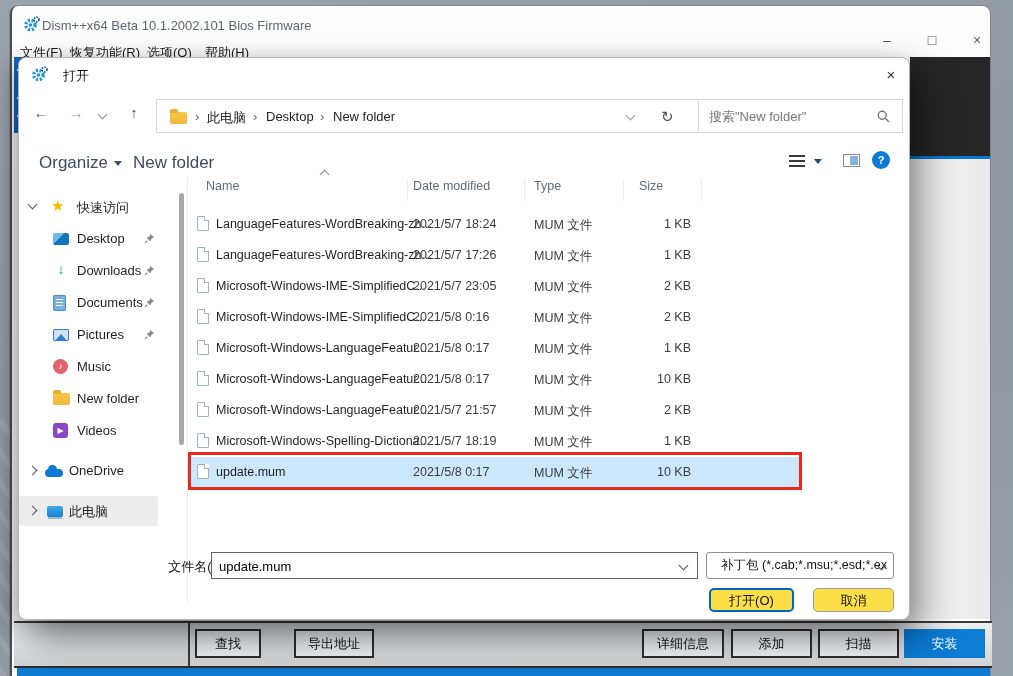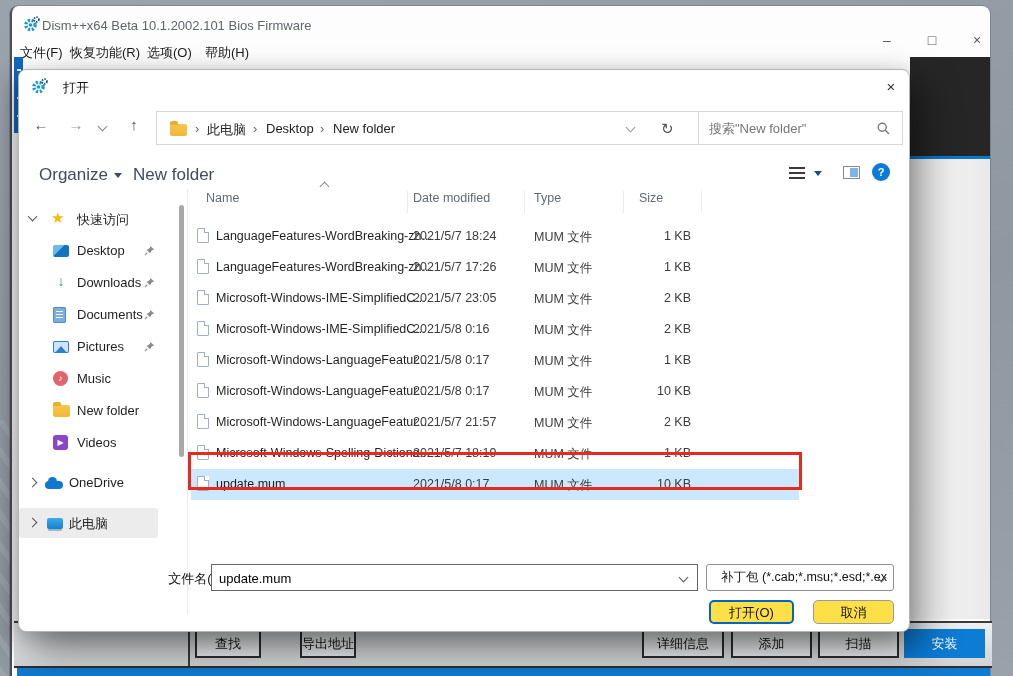--- a/index.html
+++ b/index.html
@@ -28,21 +28,21 @@
   .panel-divider { position:absolute; left:176px; top:617px; width:2px; height:45px; background:#3c3c3c; }
   .bottom-edge { position:absolute; left:2px; top:660px; width:978px; height:2px; background:#2e2e2e; }
   .blue-strip { position:absolute; left:5px; top:662px; width:973px; height:8px; background:#0f7ad1; }
 
   .gray-btn { position:absolute; top:623px; height:29px; background:#f2f3f4; border:2px solid #2e2e2e;
     font-size:13px; color:#111; text-align:center; line-height:25px; }
   .install-btn { position:absolute; top:623px; height:29px; background:#0c7cd5; border:none; color:#fff;
     font-size:13px; text-align:center; line-height:29px; }
 
   
-  .dialog { position:absolute; left:18px; top:69px; width:892px; height:563px; background:#fff;
+  .dialog { position:absolute; left:18px; top:57px; width:892px; height:563px; background:#fff;
     border:1px solid #b5b5b5; border-radius:8px; box-shadow:14px 18px 38px rgba(0,0,0,0.42), -6px 8px 22px rgba(0,0,0,0.25); }
   .dlg-title { position:absolute; left:44px; top:9px; font-size:13px; color:#111; }
   .dlg-close { position:absolute; left:860px; top:6px; width:24px; height:22px; font-size:15px; color:#333; text-align:center; line-height:22px; }
 
   .navbtn { position:absolute; top:46px; font-size:15px; color:#555; width:24px; text-align:center; }
   .addrbar { position:absolute; left:137px; top:41px; width:548px; height:34px; border:1px solid #d7d7d7; background:#fff; }
   .addrbar .crumb { font-size:13px; color:#222; position:absolute; top:9px; }
   .addrbar .sep { font-size:13px; color:#666; position:absolute; top:9px; }
   .addr-cv { position:absolute; top:8px; font-size:12px; color:#555; }
   .searchbox { position:absolute; left:679px; top:41px; width:205px; height:34px; border:1px solid #d7d7d7; background:#fff; }
@@ -140,21 +140,21 @@
         <i style="top:58px"></i>
     </div>
     <div class="frag-dark"></div>
     <div class="frag-blueline"></div>
     <div class="frag-content"></div>
 
     <div class="bottombar"></div>
     <div class="panel-divider"></div>
 
     <button class="gray-btn" style="left:183px;width:66px">查找</button>
-    <button class="gray-btn" style="left:288px;width:56px">导出地址</button>
+    <button class="gray-btn" style="left:282px;width:80px">导出地址</button>
     <button class="gray-btn" style="left:630px;width:82px">详细信息</button>
     <button class="gray-btn" style="left:719px;width:81px">添加</button>
     <button class="gray-btn" style="left:806px;width:81px">扫描</button>
     <button class="install-btn" style="left:892px;width:81px">安装</button>
 
     <div class="bottom-edge"></div>
     <div class="blue-strip"></div>
   </div>
 
   <div class="dialog">

